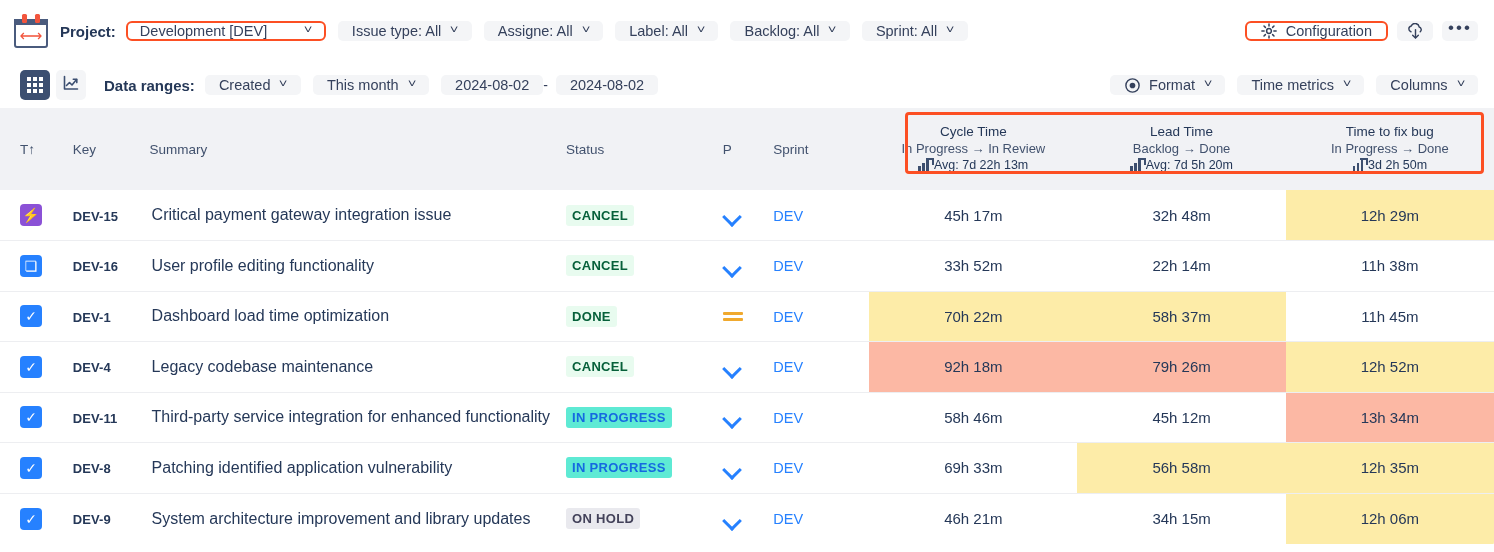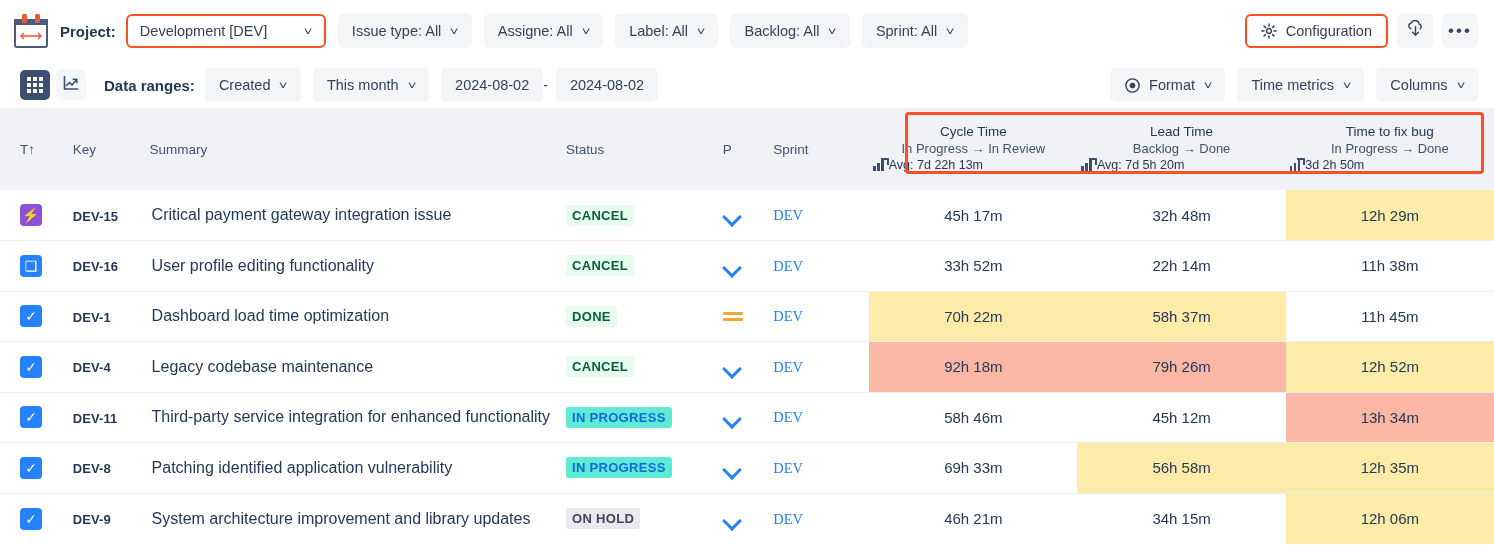--- a/index.html
+++ b/index.html
@@ -59,22 +59,22 @@
   }
 
   .lbl-bold {
     font-size: 15px; font-weight: bold; color: #253858;
     margin-right: 10px; white-space: nowrap;
   }
 
   .pill {
     background: #f4f5f7;
     border-radius: 5px;
-    height: 34px;
-    display: flex; align-items: center;
+    height: 20px;
+    display: flex; 
     padding: 0 12px;
     font-size: 14.5px;
     color: #35415c;
     white-space: nowrap;
     margin-right: 12px;
     border: 2px solid transparent;
   }
   .pill .chev {
     margin-left: 10px;
     font-size: 11px;
@@ -136,21 +136,21 @@
     padding: 0;
   }
   thead th .hpad { padding-left: 14px; }
   thead th.metric {
     text-align: center;
     vertical-align: middle;
     padding: 16px 4px;
   }
   .m-title { font-size: 13.5px; color: #253858; line-height: 16px; }
   .m-sub   { font-size: 13px; color: #42526e; line-height: 17px; }
-  .m-avg   { font-size: 12.5px; color: #253858; line-height: 17px; display: flex; align-items: center; gap: 5px; }
+  .m-avg   { font-size: 12.5px; color: #253858; line-height: 17px; display: flex; align-items: center; justify-content: center; gap: 5px; }
   .barico { display: inline-flex; align-items: flex-end; gap: 1.5px; height: 11px; position: relative; }
   .barico i { width: 2.5px; background: #3d4f6f; display: block; }
   .barico i:nth-child(1){ height: 5px; }
   .barico i:nth-child(2){ height: 8px; }
   .barico i:nth-child(3){ height: 11px; }
   .barico::after {
     content: "";
     position: absolute; right: -5px; top: -2px;
     width: 6px; height: 5px;
     border-top: 2px solid #3d4f6f;
@@ -180,21 +180,21 @@
     width: 22px; height: 22px; border-radius: 4px;
     display: flex; align-items: center; justify-content: center;
     margin-left: 20px;
     color: #fff; font-size: 14px; line-height: 1;
   }
   .typeicon.bolt { background: #8b51d6; }
   .typeicon.story { background: #2681ff; }
   .typeicon.task { background: #2681ff; }
   .key { font-weight: bold; font-size: 13px; color: #253858; letter-spacing: .1px; }
   .summary { font-size: 16px; color: #253858; padding-left: 2px; }
-  .projlink { color: #2681ff; font-size: 14.5px; font-family: Liberation Serif, serif; }
+  .projlink { color: #2681ff; font-size: 14.5px; }
 
   .badge {
     display: inline-block;
     font-size: 13px; font-weight: bold;
     letter-spacing: .3px;
     padding: 3px 6px;
     border-radius: 3px;
     line-height: 15px;
   }
   .badge.green  { background: #e8fbef; color: #06603a; }

